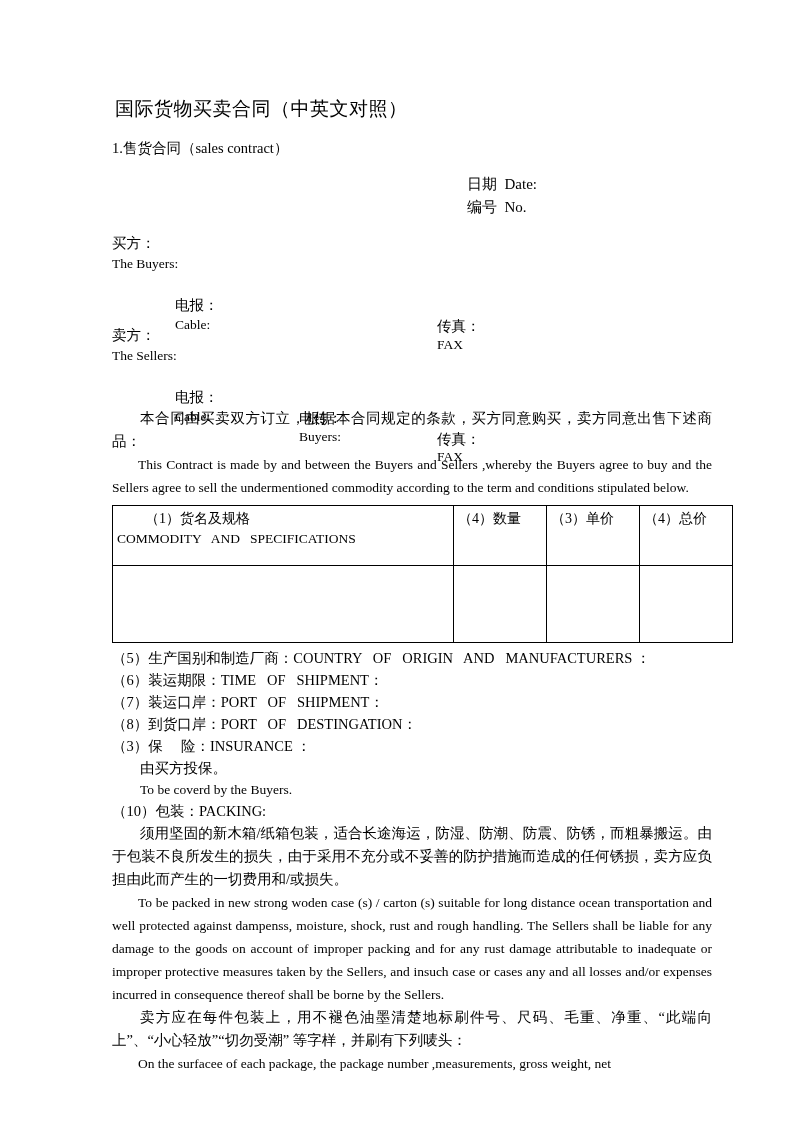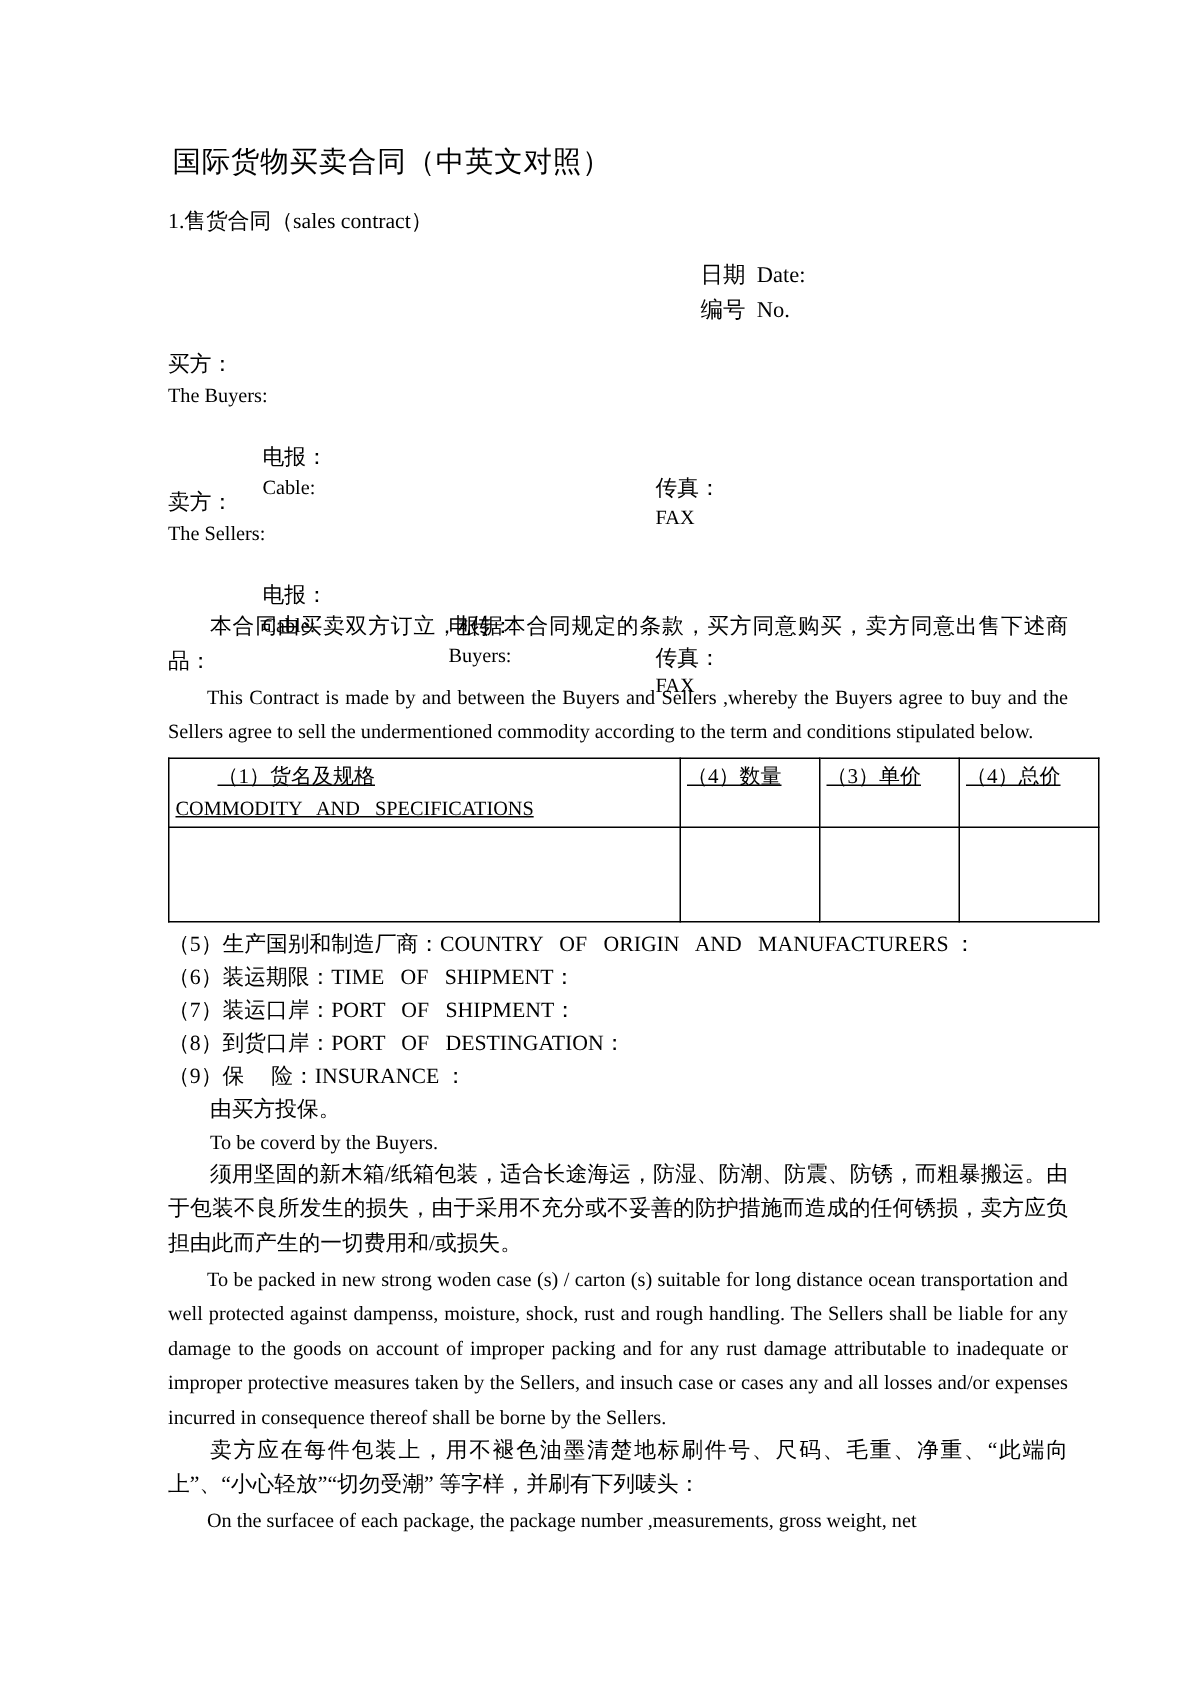--- a/index.html
+++ b/index.html
@@ -109,22 +109,21 @@
   
   table.goods {
     border-collapse: collapse;
     width: 596px;
     margin: 6px 0 4px 0;
     table-layout: fixed;
   }
   table.goods td {
     border: 1px solid #000;
     vertical-align: top;
-    padding: 2px 4px 2px 4px;
-    text-decoration: underline;
+    padding: 2px 4px 16px 4px;
   }
   td.col-a { width: 332px; }
   td.col-b { width: 84px; }
   td.col-c { width: 84px; }
   td.col-d { width: 84px; }
   .th-cn {
     font-size: 14px;
     line-height: 21px;
     white-space: pre;
   }
@@ -222,24 +221,25 @@
           <td class="col-c"></td>
           <td class="col-d"></td>
         </tr>
       </tbody>
     </table>
 
     <div class="item-line">（5）生产国别和制造厂商：COUNTRY   OF   ORIGIN   AND   MANUFACTURERS ：</div>
     <div class="item-line">（6）装运期限：TIME   OF   SHIPMENT：</div>
     <div class="item-line">（7）装运口岸：PORT   OF   SHIPMENT：</div>
     <div class="item-line">（8）到货口岸：PORT   OF   DESTINGATION：</div>
-    <div class="item-line">（9）保     险：INSURANCE ：</div>
+    <div class="item-line">（3）保     险：INSURANCE ：</div>
     <div class="item-sub-cn">由买方投保。</div>
     <div class="item-sub-en">To be coverd by the Buyers.</div>
 
+    <div class="item-line">（10）包装：PACKING:</div>
     <p class="para-cn">须用坚固的新木箱/纸箱包装，适合长途海运，防湿、防潮、防震、防锈，而粗暴搬运。由于包装不良所发生的损失，由于采用不充分或不妥善的防护措施而造成的任何锈损，卖方应负担由此而产生的一切费用和/或损失。</p>
     <p class="para-en just-all">To be packed in new strong woden case (s) / carton (s) suitable for long distance ocean transportation and well protected against dampenss, moisture, shock, rust and rough handling.  The Sellers shall be liable  for any damage to the goods on account of improper packing and for any rust damage attributable to inadequate or improper protective measures taken by the Sellers, and insuch case or cases any and all losses and/or expenses incurred in consequence thereof shall  be borne by the Sellers.</p>
 
     <p class="para-cn">卖方应在每件包装上，用不褪色油墨清楚地标刷件号、尺码、毛重、净重、“此端向上”、“小心轻放”“切勿受潮” 等字样，并刷有下列唛头：</p>
     <p class="para-en">On the surfacee of each package, the package number ,measurements, gross weight, net</p>
 
   </div>
 </div>
 
 </body></html>

